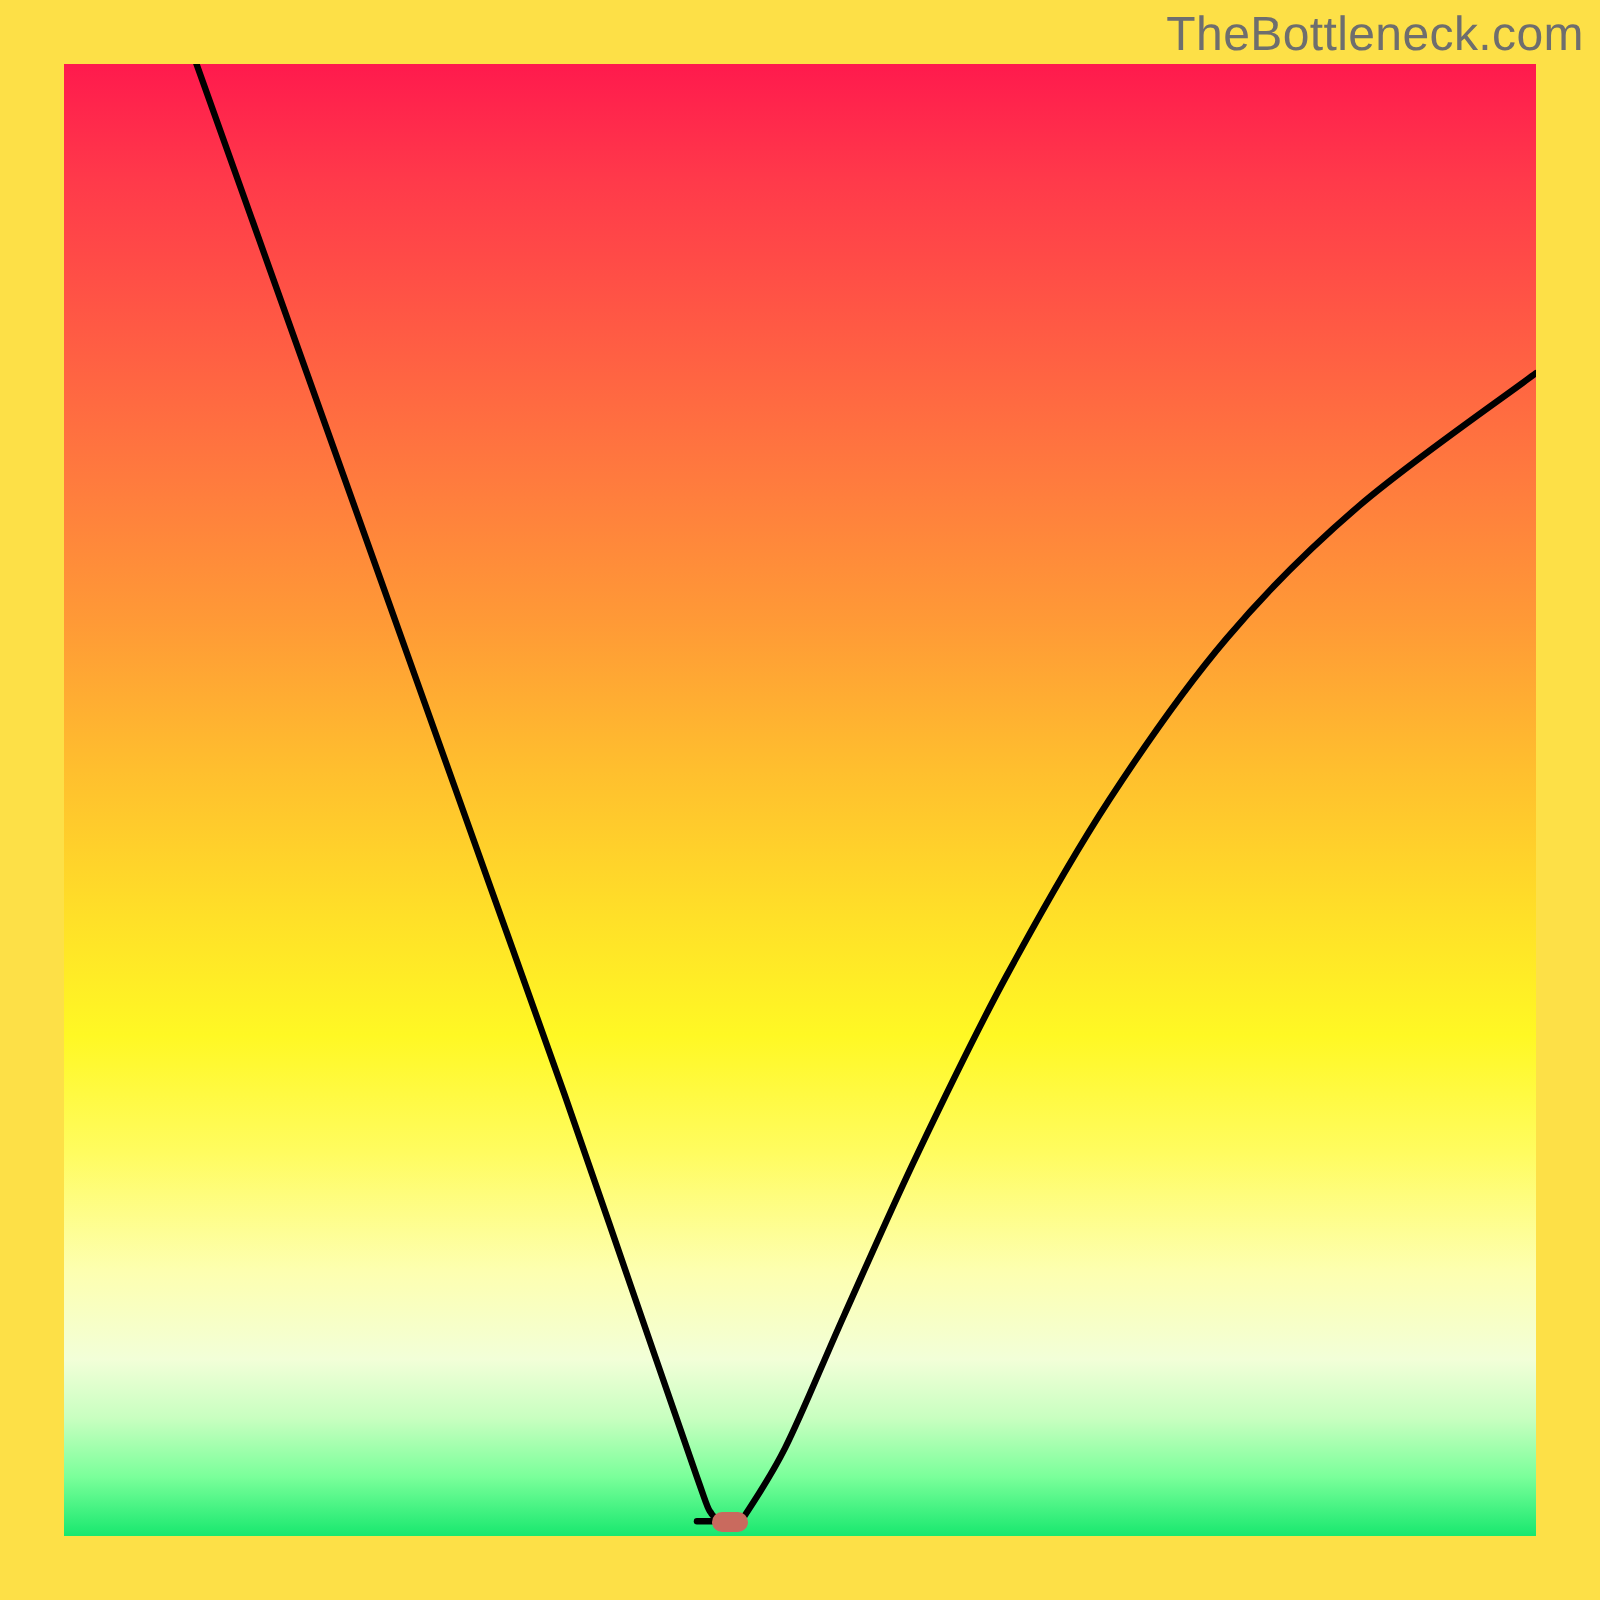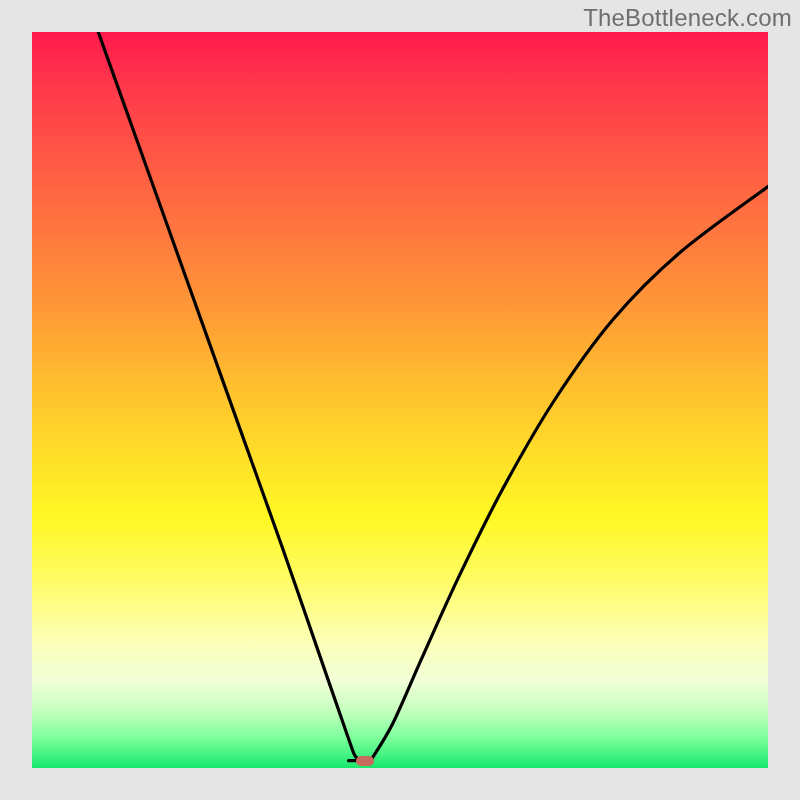--- a/index.html
+++ b/index.html
@@ -10,21 +10,21 @@
     overflow: hidden;
     background: #000;
     font-family: Arial, Helvetica, sans-serif;
   }
   .frame {
     position: absolute;
     left: 0;
     top: 0;
     width: 800px;
     height: 800px;
-    background: #e5e5e5;
+    background: #fde047;
   }
   .plot-area {
     position: absolute;
     left: 32px;
     top: 32px;
     width: 736px;
     height: 736px;
     
     background: linear-gradient(
       to bottom,

